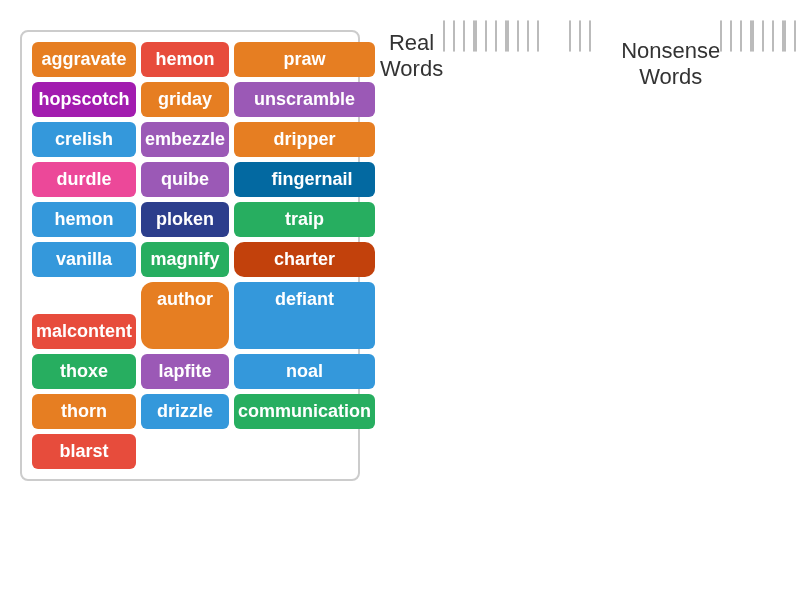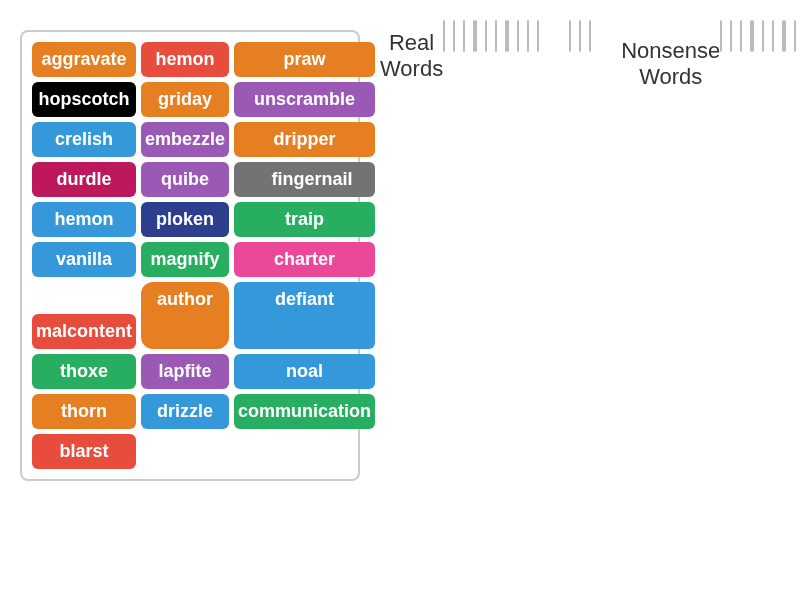--- a/index.html
+++ b/index.html
@@ -78,35 +78,35 @@
       margin-top: 18px;
     }
   </style>
 </head>
 <body>
 
 <div class="left-panel" id="left-panel">
     <div class="word-tile" style="background-color: rgb(230, 126, 34);">aggravate</div>
     <div class="word-tile" style="background-color: rgb(231, 76, 60);">hemon</div>
     <div class="word-tile" style="background-color: rgb(230, 126, 34);">praw</div>
-    <div class="word-tile" style="background-color: #000000;">hopscotch</div>
+    <div class="word-tile" style="background-color: #a21caf;">hopscotch</div>
     <div class="word-tile" style="background-color: rgb(230, 126, 34);">griday</div>
     <div class="word-tile" style="background-color: rgb(155, 89, 182);">unscramble</div>
     <div class="word-tile" style="background-color: rgb(52, 152, 219);">crelish</div>
     <div class="word-tile" style="background-color: rgb(155, 89, 182);">embezzle</div>
     <div class="word-tile" style="background-color: rgb(230, 126, 34);">dripper</div>
-    <div class="word-tile" style="background-color: #be185d;">durdle</div>
+    <div class="word-tile" style="background-color: #ec4899;">durdle</div>
     <div class="word-tile" style="background-color: rgb(155, 89, 182);">quibe</div>
-    <div class="word-tile" style="background-color: #737373; padding-left: 19px;">fingernail</div>
+    <div class="word-tile" style="background-color: #0369a1; padding-left: 19px;">fingernail</div>
     <div class="word-tile" style="background-color: rgb(52, 152, 219);">hemon</div>
     <div class="word-tile" style="background-color: rgb(44, 62, 140);">ploken</div>
     <div class="word-tile" style="background-color: rgb(39, 174, 96);">traip</div>
     <div class="word-tile" style="background-color: rgb(52, 152, 219);">vanilla</div>
     <div class="word-tile" style="background-color: rgb(39, 174, 96);">magnify</div>
-    <div class="word-tile" style="background-color: #ec4899;">charter</div>
+    <div class="word-tile" style="background-color: #c2410c; border-radius: 10px;">charter</div>
     <div class="word-tile" style="background-color: rgb(231, 76, 60); margin-top: 32px;">malcontent</div>
     <div class="word-tile" style="background-color: rgb(230, 126, 34); border-radius: 12px;">author</div>
     <div class="word-tile" style="background-color: rgb(52, 152, 219);">defiant</div>
     <div class="word-tile" style="background-color: rgb(39, 174, 96);">thoxe</div>
     <div class="word-tile" style="background-color: rgb(155, 89, 182);">lapfite</div>
     <div class="word-tile" style="background-color: rgb(52, 152, 219);">noal</div>
     <div class="word-tile" style="background-color: rgb(230, 126, 34);">thorn</div>
     <div class="word-tile" style="background-color: rgb(52, 152, 219);">drizzle</div>
     <div class="word-tile" style="background-color: rgb(39, 174, 96);">communication</div>
     <div class="word-tile" style="background-color: rgb(231, 76, 60);">blarst</div>

